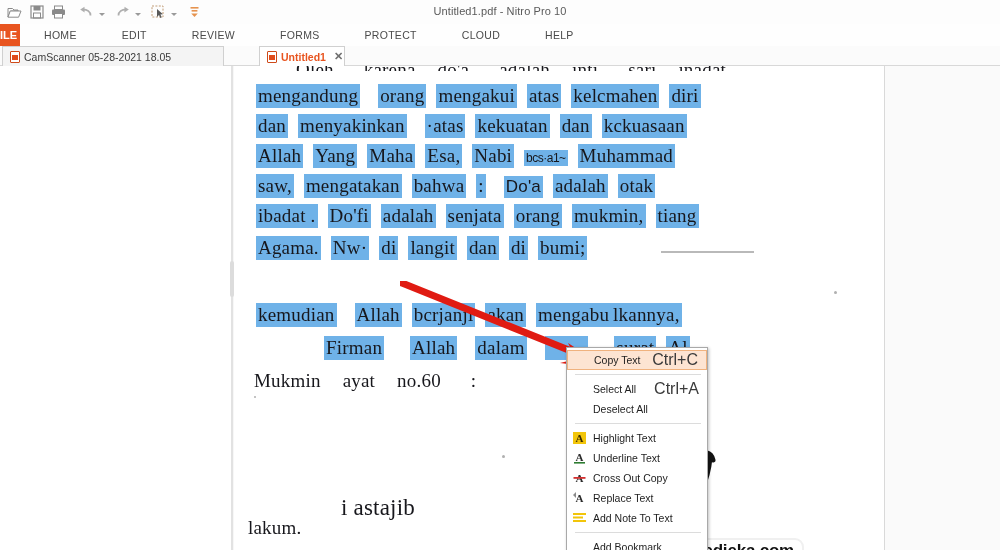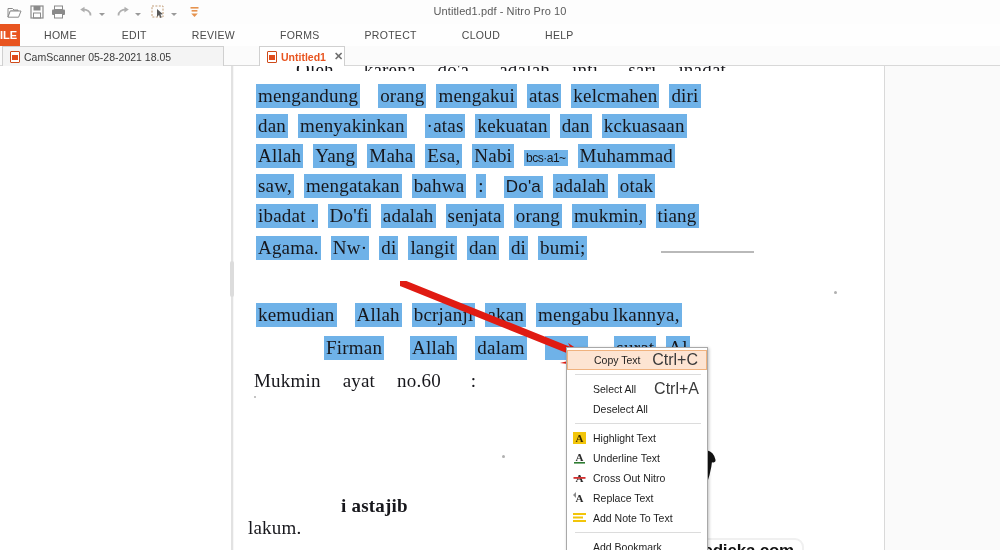--- a/index.html
+++ b/index.html
@@ -322,21 +322,21 @@
           <svg width="130" height="90" viewBox="0 0 130 90">
             <path d="M120 22 C118 42 112 60 96 70 C80 80 58 80 44 72" fill="none" stroke="#141414" stroke-width="7" stroke-linecap="round"></path>
             <path d="M44 72 C38 68 36 62 42 58 C48 54 56 58 54 66" fill="none" stroke="#141414" stroke-width="7" stroke-linecap="round"></path>
             <path d="M60 40 C64 30 72 24 80 24" fill="none" stroke="#141414" stroke-width="6" stroke-linecap="round"></path>
             <path d="M56 48 C60 40 66 36 74 36" fill="none" stroke="#141414" stroke-width="5" stroke-linecap="round"></path>
             <circle cx="50" cy="34" r="4.5" fill="#141414"></circle>
             <path d="M108 20 C114 14 122 16 124 24" fill="none" stroke="#141414" stroke-width="5" stroke-linecap="round"></path>
           </svg>
         </div>
 
-        <div class="doc-line" style="left:105px; top:428px; font-weight:bold; font-size:19px;">
+        <div class="doc-line" style="left:105px; top:428px; font-weight:normal; font-size:23px;">
           <span class="w">i astajib</span>
         </div>
 
         <div class="doc-line" style="left:12px; top:450px;">
           <span class="w">lakum.</span>
         </div>
 
         <div class="speck" style="left:268px; top:389px; width:3px; height:3px;"></div>
         <div class="speck" style="left:600px; top:225px; width:3px; height:3px;"></div>
         <div class="speck" style="left:20px; top:330px; width:2px; height:2px;"></div>
@@ -382,21 +382,21 @@
           </span>
           <span class="ctx-label">Underline Text</span>
         </div>
         <div class="ctx-item">
           <span class="ctx-icon">
             <svg width="15" height="14" viewBox="0 0 15 14">
               <text x="7.5" y="11" text-anchor="middle" font-family="Liberation Serif, serif" font-size="11" font-weight="bold" fill="#2b2b2b">A</text>
               <rect x="1.5" y="6" width="12" height="1.8" fill="#d32f2f"></rect>
             </svg>
           </span>
-          <span class="ctx-label">Cross Out Nitro</span>
+          <span class="ctx-label">Cross Out Copy</span>
         </div>
         <div class="ctx-item">
           <span class="ctx-icon">
             <svg width="15" height="14" viewBox="0 0 15 14">
               <text x="7.5" y="11" text-anchor="middle" font-family="Liberation Serif, serif" font-size="11" font-weight="bold" fill="#2b2b2b">A</text>
               <path d="M1 4 L4 1 L4 7 Z" fill="#8a8a8a"></path>
             </svg>
           </span>
           <span class="ctx-label">Replace Text</span>
         </div>

